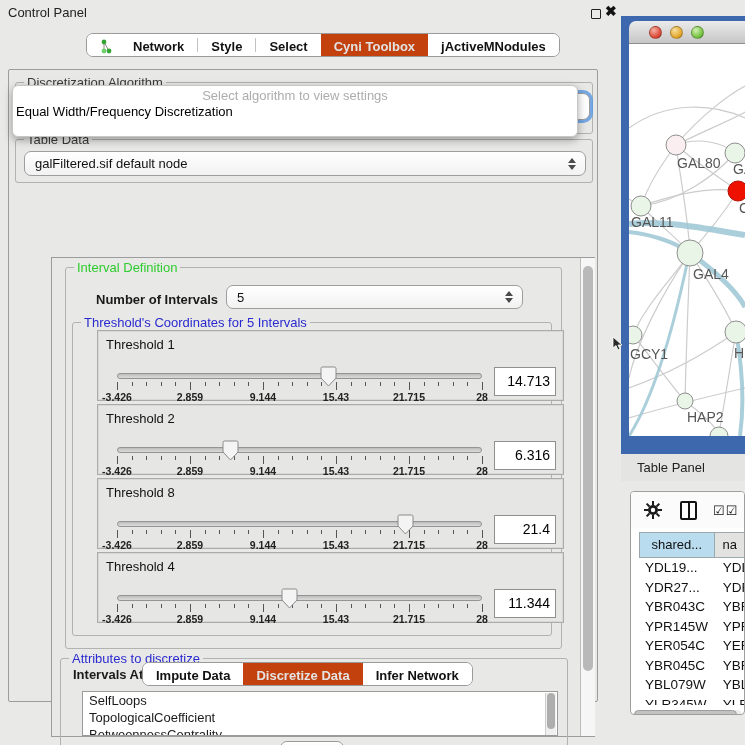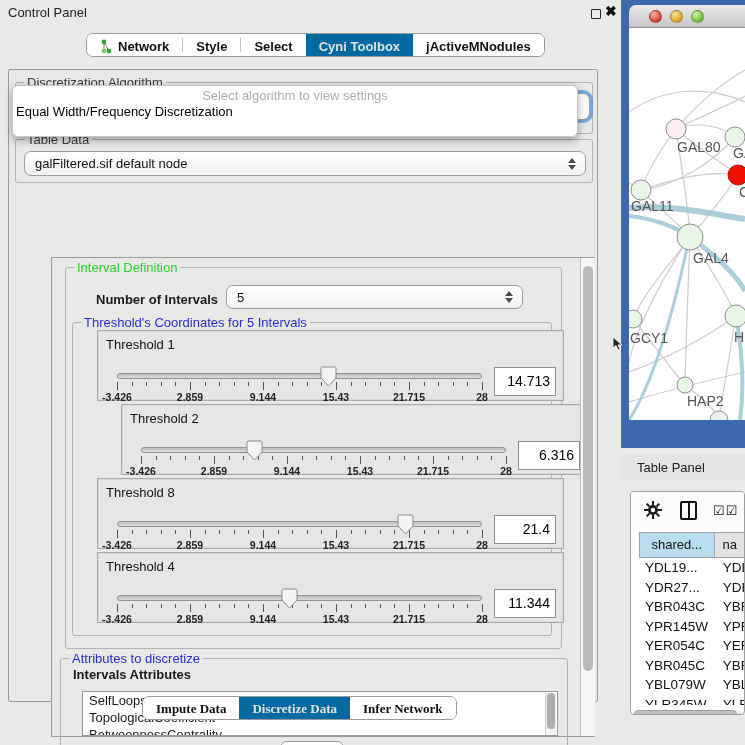--- a/index.html
+++ b/index.html
@@ -8,26 +8,26 @@
 
   
   #control-panel { position:absolute; left:0; top:0; width:621px; height:745px; background:#e9e9e7; }
   #cp-title { position:absolute; left:8px; top:5px; font-size:13px; color:#222; }
   #cp-float { position:absolute; left:591px; top:9px; width:10px; height:10px; border:1.5px solid #222; border-radius:1px; }
   #cp-close { position:absolute; left:605px; top:3px; font-size:14px; font-weight:bold; color:#111; }
 
   
   .tabbar { position:absolute; display:flex; background:#fff; border:1px solid #9a9a9a;
     border-radius:7px; overflow:hidden; height:24px; align-items:stretch; }
-  .tab { font-size:13px; font-weight:bold; padding:12px 13px; display:flex; align-items:center; gap:5px;
+  .tab { font-size:13px; font-weight:bold; padding:12px 13px; display:flex; align-items:center; gap:20px;
     color:#111; background:#fff; white-space:nowrap; }
-  .tab.sel { background:#0369a1; color:#e3e3e3;justify-content:flex-end; }
+  .tab.sel { background:#c2410c; color:#e3e3e3;justify-content:flex-end; }
   .tab-sep { width:1px; background:#c3c3c3; margin:4px 0; }
   #top-tabs { left:86px; top:33px; }
-  #bottom-tabs { left:142px; top:696px;font-family:Liberation Serif, serif; }
+  #bottom-tabs { left:142px; top:662px; }
 
   
   #outer-panel { position:absolute; left:8px; top:69px; width:590px; height:633px;
     background:#e8e8e6; border:1px solid #9c9c9c; border-radius:2px; }
 
   
   .group { position:absolute; border:1px solid #b2b2b2; border-radius:3px; }
   .group-label { position:absolute; top:-8px; left:8px; background:#e8e8e6; padding:0 3px;
     font-size:13px; line-height:15px; white-space:nowrap; }
   .glabel-green { color:#2ecc2e; }
@@ -79,21 +79,21 @@
     border:1px solid #9a9a9a; overflow:hidden; }
   #attr-list .li { font-size:13px; line-height:17px; padding-left:6px; white-space:nowrap; }
   #attr-scroll { position:absolute; right:1px; top:1px; width:11px; height:43px; background:#f0f0f0; border-left:1px solid #ccc; }
   #attr-scroll .thumb { position:absolute; left:1px; top:0; width:8px; height:36px; background:#aeaeae; border-radius:4px; }
 
   #apply-btn { position:absolute; left:271px; top:671px; width:64px; height:22px;
     background:linear-gradient(#ffffff,#ededed); border:1px solid #9a9a9a; border-radius:7px;
     font-size:13px; font-weight:bold; text-align:center; line-height:20px; color:#111; }
 
   
-  #net-window { position:absolute; left:621px; top:0; width:124px; height:448px; background:#3e68ae; }
+  #net-window { position:absolute; left:621px; top:16px; width:124px; height:448px; background:#3e68ae; }
   #net-titlebar { position:absolute; left:8px; top:5px; width:116px; height:23px;
     background:linear-gradient(#ebebeb,#c6c6c6); border-bottom:1px solid #8e8e8e; border-radius:7px 0 0 0; }
   .light { position:absolute; top:5px; width:13px; height:13px; border-radius:50%; border:1px solid rgba(0,0,0,.25); }
   #light-red   { left:20px; background:radial-gradient(circle at 35% 30%, #f6b2a4, #dd4a3a 65%, #a52a1c); }
   #light-yellow{ left:41px; background:radial-gradient(circle at 35% 30%, #f8e0a0, #e2a72c 65%, #b07d14); }
   #light-green { left:62px; background:radial-gradient(circle at 35% 30%, #d2f0b0, #74c242 65%, #4d9422); }
   #net-canvas { position:absolute; left:8px; top:28px; width:116px; height:392px; background:#fff; }
   #net-canvas svg { position:absolute; left:0; top:0; }
 
   
@@ -231,21 +231,21 @@
                   <span style="left: 40%;">9.144</span>
                   <span style="left: 60%;">15.43</span>
                   <span style="left: 80%;">21.715</span>
                   <span style="left: 100%;">28</span>
                 </div>
                 <div class="thr-thumb" style="left: 221.677px;"><svg width="17" height="21" viewBox="0 0 17 21">
                     <path d="M2.5,1 H14.5 a1.5,1.5 0 0 1 1.5,1.5 V12 L8.5,20 L1,12 V2.5 a1.5,1.5 0 0 1 1.5,-1.5 Z" fill="#f4f4f4" stroke="#8b8b8b" stroke-width="1"></path>
                   </svg></div>
                 <div class="thr-value">14.713</div>
               </div>
-              <div class="thr-row" style="top: 81px; margin-left: 24px;">
+              <div class="thr-row" style="top: 81px;">
                 <div class="thr-label">Threshold 2</div>
                 <div class="thr-track"></div>
                 <div class="thr-ticks">
                   <i style="left: 0%; height: 8px;"></i>
                   <i style="left: 4%; height: 4px;"></i>
                   <i style="left: 8%; height: 4px;"></i>
                   <i style="left: 12%; height: 4px;"></i>
                   <i style="left: 16%; height: 4px;"></i>
                   <i style="left: 20%; height: 8px;"></i>
                   <i style="left: 24%; height: 4px;"></i>

